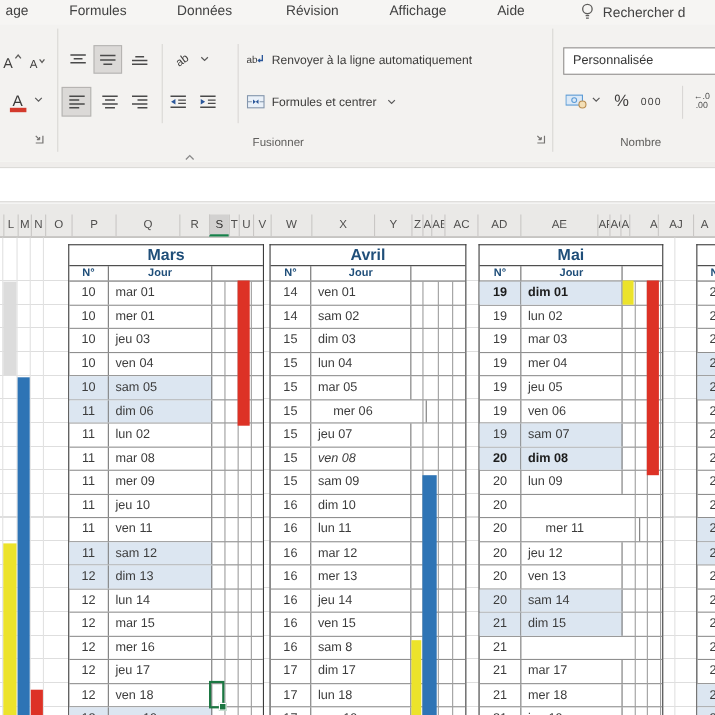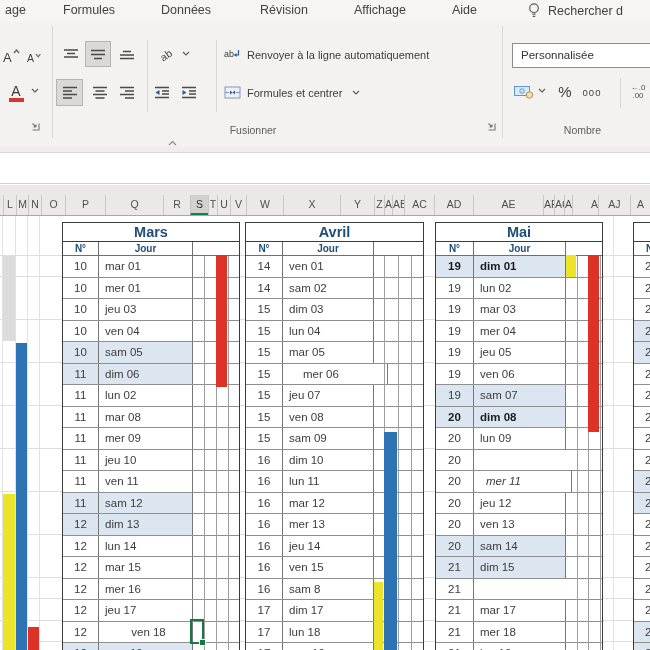--- a/index.html
+++ b/index.html
@@ -313,21 +313,21 @@
       <div class="mrow" style="top: 355.5px; height: 21.5px;">
         <div class="mc num" style="left: 0px; width: 36px;">12</div>
         <div class="mc day" style="left: 36px; width: 94px;">mer 16</div>
       </div>
       <div class="mrow" style="top: 377px; height: 21.5px;">
         <div class="mc num" style="left: 0px; width: 36px;">12</div>
         <div class="mc day" style="left: 36px; width: 94px;">jeu 17</div>
       </div>
       <div class="mrow" style="top: 398.5px; height: 21.5px;">
         <div class="mc num" style="left: 0px; width: 36px;">12</div>
-        <div class="mc day" style="left: 36px; width: 94px; text-align: center;">ven 18</div>
+        <div class="mc day" style="left: 36px; width: 94px;">ven 18</div>
       </div>
       <div class="mrow" style="top: 420px; height: 21.5px;">
         <div class="mc num" style="left: 0px; width: 36px; background: rgb(220, 230, 241);">12</div>
         <div class="mc day" style="left: 36px; width: 94px; background: rgb(220, 230, 241);">sam 19</div>
       </div>
       <div class="vline" style="left: 141px; top: 33px; bottom: 0px;"></div>
       <div class="vline" style="left: 153px; top: 33px; bottom: 0px;"></div>
       <div class="vline" style="left: 165px; top: 33px; bottom: 0px;"></div>
     </div>
     <div class="mblock" style="left: 245px; top: 222px; width: 179px; height: 428px;">
@@ -359,21 +359,21 @@
       <div class="mrow" style="top: 140.5px; height: 21.5px;">
         <div class="mc num" style="left: 0px; width: 37px;">15</div>
         <div class="mc day" style="left: 37px; width: 91px; margin-left: 14px;">mer 06</div>
       </div>
       <div class="mrow" style="top: 162px; height: 21.5px;">
         <div class="mc num" style="left: 0px; width: 37px;">15</div>
         <div class="mc day" style="left: 37px; width: 91px;">jeu 07</div>
       </div>
       <div class="mrow" style="top: 183.5px; height: 21.5px;">
         <div class="mc num" style="left: 0px; width: 37px;">15</div>
-        <div class="mc day" style="left: 37px; width: 91px;">ven 08</div>
+        <div class="mc day" style="left: 37px; width: 91px; font-style: italic;">ven 08</div>
       </div>
       <div class="mrow" style="top: 205px; height: 21.5px;">
         <div class="mc num" style="left: 0px; width: 37px;">15</div>
         <div class="mc day" style="left: 37px; width: 91px;">sam 09</div>
       </div>
       <div class="mrow" style="top: 226.5px; height: 21.5px;">
         <div class="mc num" style="left: 0px; width: 37px;">16</div>
         <div class="mc day" style="left: 37px; width: 91px;">dim 10</div>
       </div>
       <div class="mrow" style="top: 248px; height: 21.5px;">
@@ -456,21 +456,21 @@
       </div>
       <div class="mrow" style="top: 205px; height: 21.5px;">
         <div class="mc num" style="left: 0px; width: 38px;">20</div>
         <div class="mc day" style="left: 38px; width: 92px;">lun 09</div>
       </div>
       <div class="mrow" style="top: 226.5px; height: 21.5px;">
         <div class="mc num" style="left: 0px; width: 38px;">20</div>
       </div>
       <div class="mrow" style="top: 248px; height: 21.5px;">
         <div class="mc num" style="left: 0px; width: 38px;">20</div>
-        <div class="mc day" style="left: 44px; width: 92px; font-style: italic;">mer 11</div>
+        <div class="mc day" style="left: 54px; width: 92px;">mer 11</div>
       </div>
       <div class="mrow" style="top: 269.5px; height: 21.5px;">
         <div class="mc num" style="left: 0px; width: 38px;">20</div>
         <div class="mc day" style="left: 38px; width: 92px;">jeu 12</div>
       </div>
       <div class="mrow" style="top: 291px; height: 21.5px;">
         <div class="mc num" style="left: 0px; width: 38px;">20</div>
         <div class="mc day" style="left: 38px; width: 92px;">ven 13</div>
       </div>
       <div class="mrow" style="top: 312.5px; height: 21.5px;">

